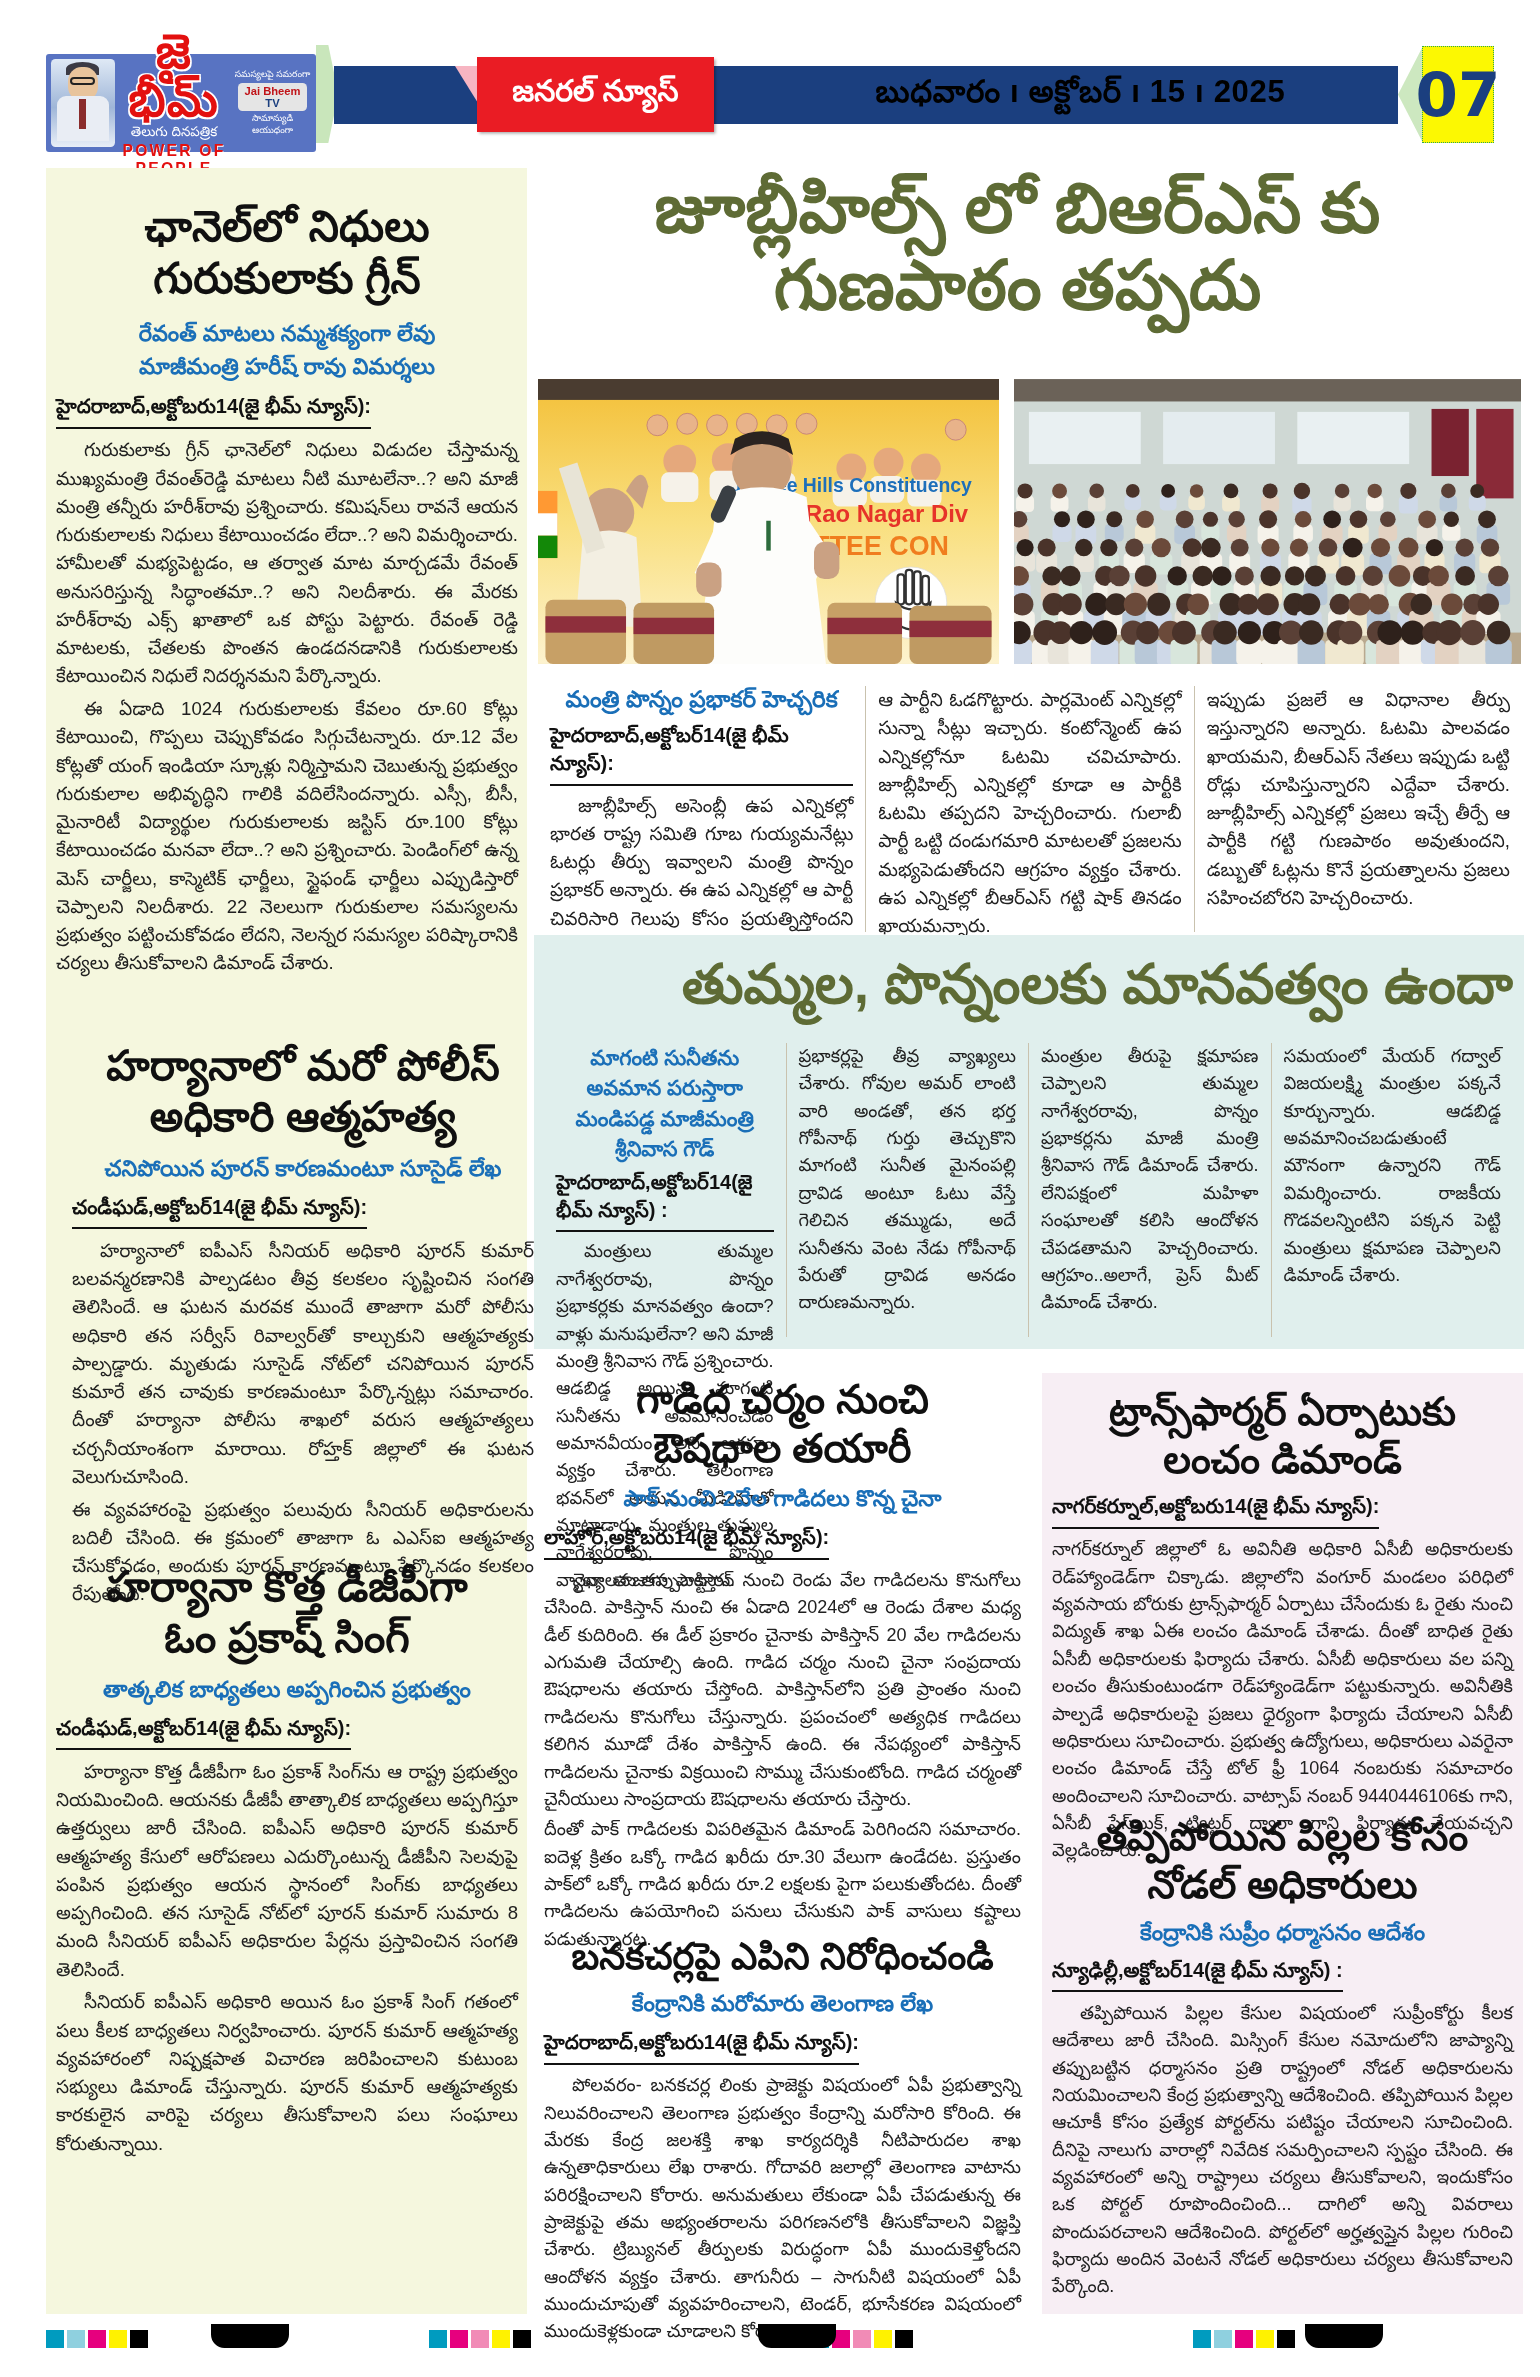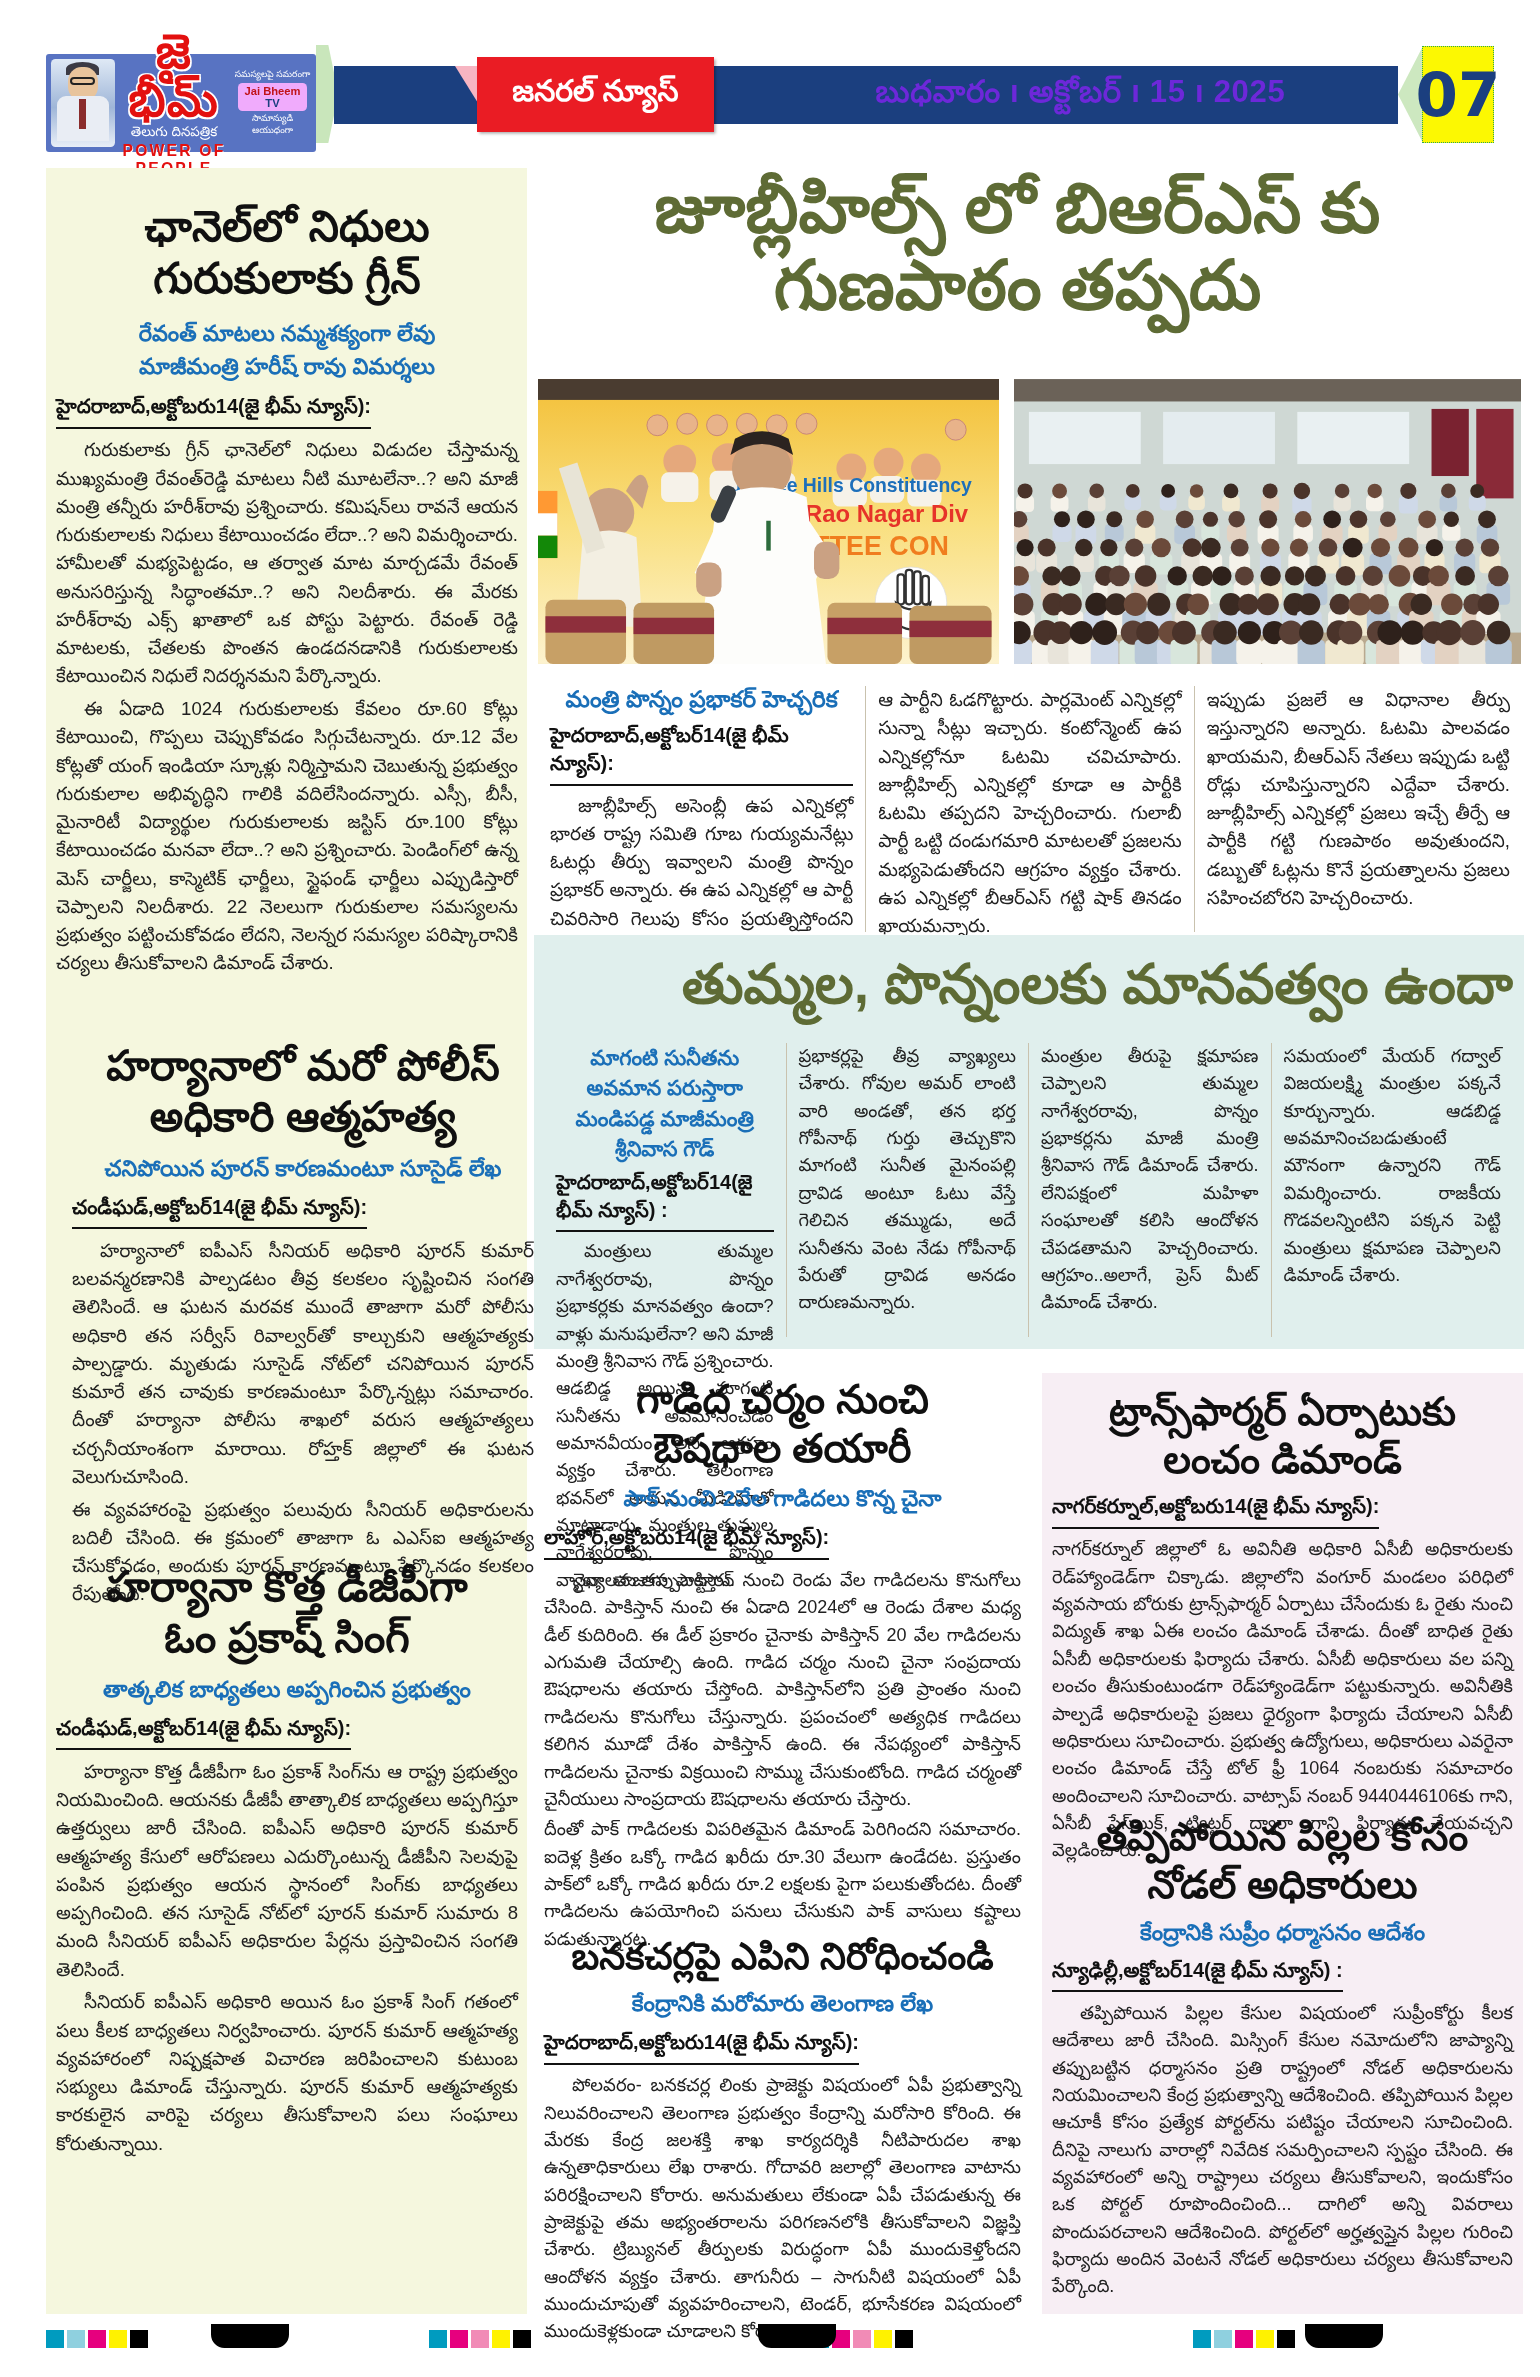--- a/index.html
+++ b/index.html
@@ -13,28 +13,28 @@
   .ambedkar .head { position:absolute; left:17px; top:7.5px; width:30px; height:33px; background:#e8c49c; border-radius:45% 45% 40% 40%; }
   .ambedkar .hair { position:absolute; left:15.7px; top:3px; width:33px; height:13.4px; background:#3b3a44; border-radius:50% 50% 0 0; }
   .ambedkar .specs { position:absolute; left:19.4px; top:18px; width:25px; height:7.5px; border:2.2px solid #222; border-radius:4.5px; background:transparent; }
   .ambedkar .suit { position:absolute; left:6px; top:37px; width:52px; height:45px; background:#e9edf4; border-radius:9px 9px 0 0; }
   .ambedkar .tie { position:absolute; left:28px; top:40px; width:7.5px; height:30px; background:#8a2c2c; }
   .logo-mid { flex:1; text-align:center; }
   .logo-title { font-size:48px; font-weight:800; color:#e3100f; text-shadow:1.5px 1.5px 0 #ffffff, -1.5px -1.5px 0 #ffffff, 1.5px -1.5px 0 #fff, -1.5px 1.5px 0 #fff; letter-spacing:1.5px; line-height:1; }
   .logo-sub { font-size:13.4px; color:#ffffff; margin-top:0; }
   .logo-pop { font-size:15.7px; font-weight:800; color:#e3100f; letter-spacing:2.2px; text-shadow:0.7px 0.7px 0 #fff; }
   .logo-right { width:78px; flex:0 0 auto; text-align:center; color:#fff; font-size:9px; line-height:1.3; }
-  .logo-tv { background:#f0abfc; border-radius:4.5px; margin:2.2px auto; width:69px; padding:1.5px 0; color:#c01318; font-weight:800; font-size:11.2px; line-height:1.1;text-align:center; }
+  .logo-tv { background:#e5e5e5; border-radius:4.5px; margin:2.2px auto; width:69px; padding:1.5px 0; color:#c01318; font-weight:800; font-size:11.2px; line-height:1.1;text-align:center; }
   .logo-tv .tvword { color:#1b3f7f; }
   .hdr-arrow { left:316px; top:45px; width:22.4px; height:98px; background:#c9e6bb; clip-path:polygon(0 0,55% 0,100% 50%,55% 100%,0 100%); }
   .navy-bar { left:334px; top:66px; width:1064px; height:58px; background:#1b3f7f; }
   .pink-tri { left:455px; top:66px; width:36px; height:58px; background:#f7b5c2; clip-path:polygon(0 0,100% 0,100% 100%); }
   .ribbon { left:477px; top:57px; width:237px; height:75px; background:#ea1c24; box-shadow:2.2px 2.2px 3px rgba(0,0,0,.35); display:flex; align-items:center; justify-content:center; }
   .ribbon span { color:#ffffff; font-size:30px; font-weight:800; }
-  .hdr-date { left:790px; top:66px; width:581px; height:58px; display:flex; align-items:center; justify-content:center; color:#6d28d9; font-size:31px; font-weight:800; letter-spacing:0.7px; }
+  .hdr-date { left:790px; top:66px; width:581px; height:58px; display:flex; align-items:center; justify-content:center; color:#000000; font-size:31px; font-weight:800; letter-spacing:0.7px; }
   .pg-wedge { left:1398px; top:46px; width:25px; height:97px; background:#cde8c0; clip-path:polygon(100% 0,100% 100%,0 50%); }
   .pg-box { left:1422px; top:46px; width:72px; height:97px; background:#fcf802; display:flex; align-items:center; justify-content:center; border:1.5px dotted #2da84f; }
   .pg-box span { color:#1b3f7f; font-size:61px; font-weight:800; font-family:"DejaVu Sans", sans-serif; }
 
   
   .lead-head { left:544px; top:170px; width:947px; height:164px; text-align:center; color:#5e6b35; font-weight:800; font-size:69px; line-height:1.12; }
   .mid-band { left:534px; top:935px; width:990px; height:414px; background:#e0efed; }
   .mid-head { left:544px; top:952px; width:969px; text-align:right; color:#5e6b35; font-weight:800; font-size:55px; }
 
   

